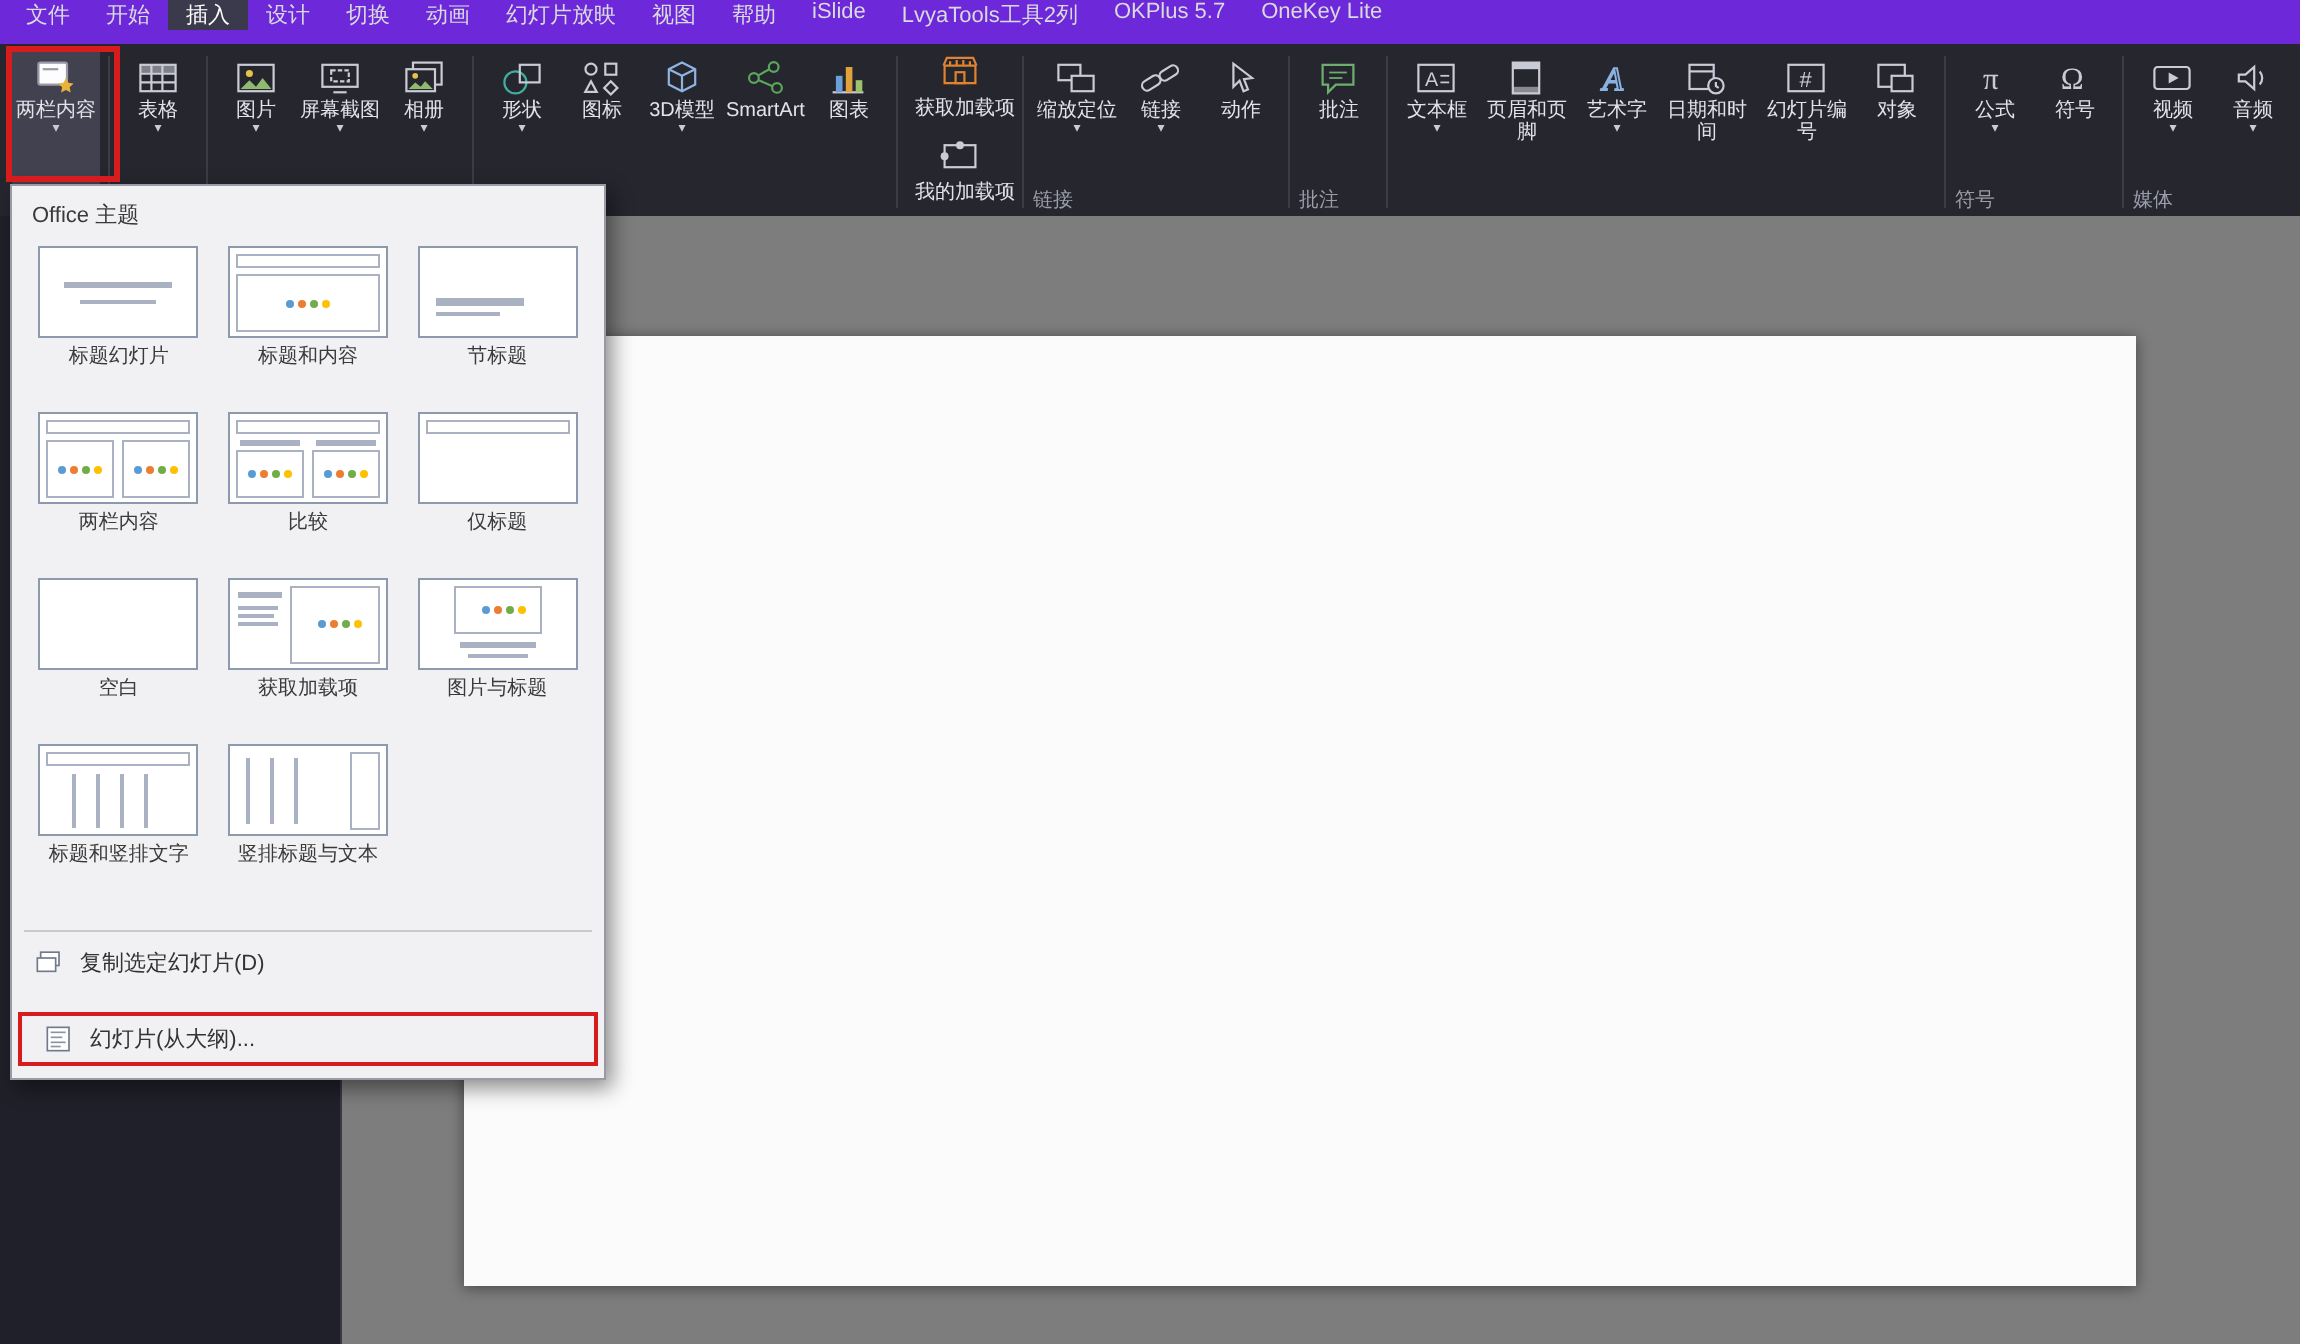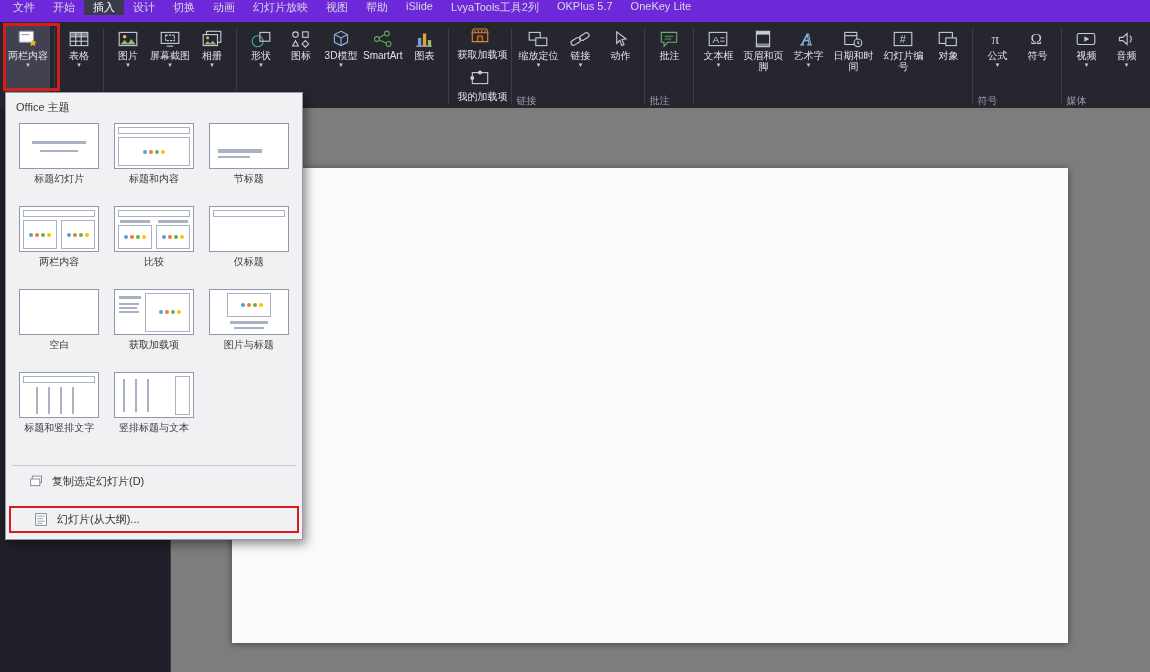--- a/index.html
+++ b/index.html
@@ -40,21 +40,21 @@
   .cell{display:flex;flex-direction:column;align-items:center;gap:4px;}
   .thumb{width:80px;height:46px;background:#fff;border:1px solid #8d99ad;position:relative;}
   .cell-label{font-size:10px;color:#3a3a3a;text-align:center;line-height:11px;}
   .sk{position:absolute;}
   .sk-line{background:#a9b1c2;}
   .sk-box{border:1px solid #a9b1c2;background:#fff;}
   .sk-dots{position:absolute;display:flex;gap:2px;}
   .sk-dots span{width:4px;height:4px;border-radius:50%;display:block;}
   .dd-sep{height:1px;background:#c9c9d0;margin:2px 6px;}
   .dd-items{padding:2px 0 6px;}
-  .dd-item{display:flex;align-items:center;gap:6px;height:22px;padding:0 20px;font-size:11px;color:#333;cursor:default;}
+  .dd-item{display:flex;align-items:center;gap:6px;height:22px;padding:0 8px;font-size:11px;color:#333;cursor:default;}
   .dd-item.boxed{border:2px solid #d61c1c;margin:14px 3px 0;height:27px;}
   .dd-ic{width:20px;display:flex;align-items:center;justify-content:center;}
   .dd-ic svg{width:17px;height:15px;}
 
   
   .redbox{position:absolute;left:3px;top:23px;width:57px;height:68px;border:3px solid #d61c1c;z-index:30;pointer-events:none;}
 </style>
 </head>
 <body>
 

